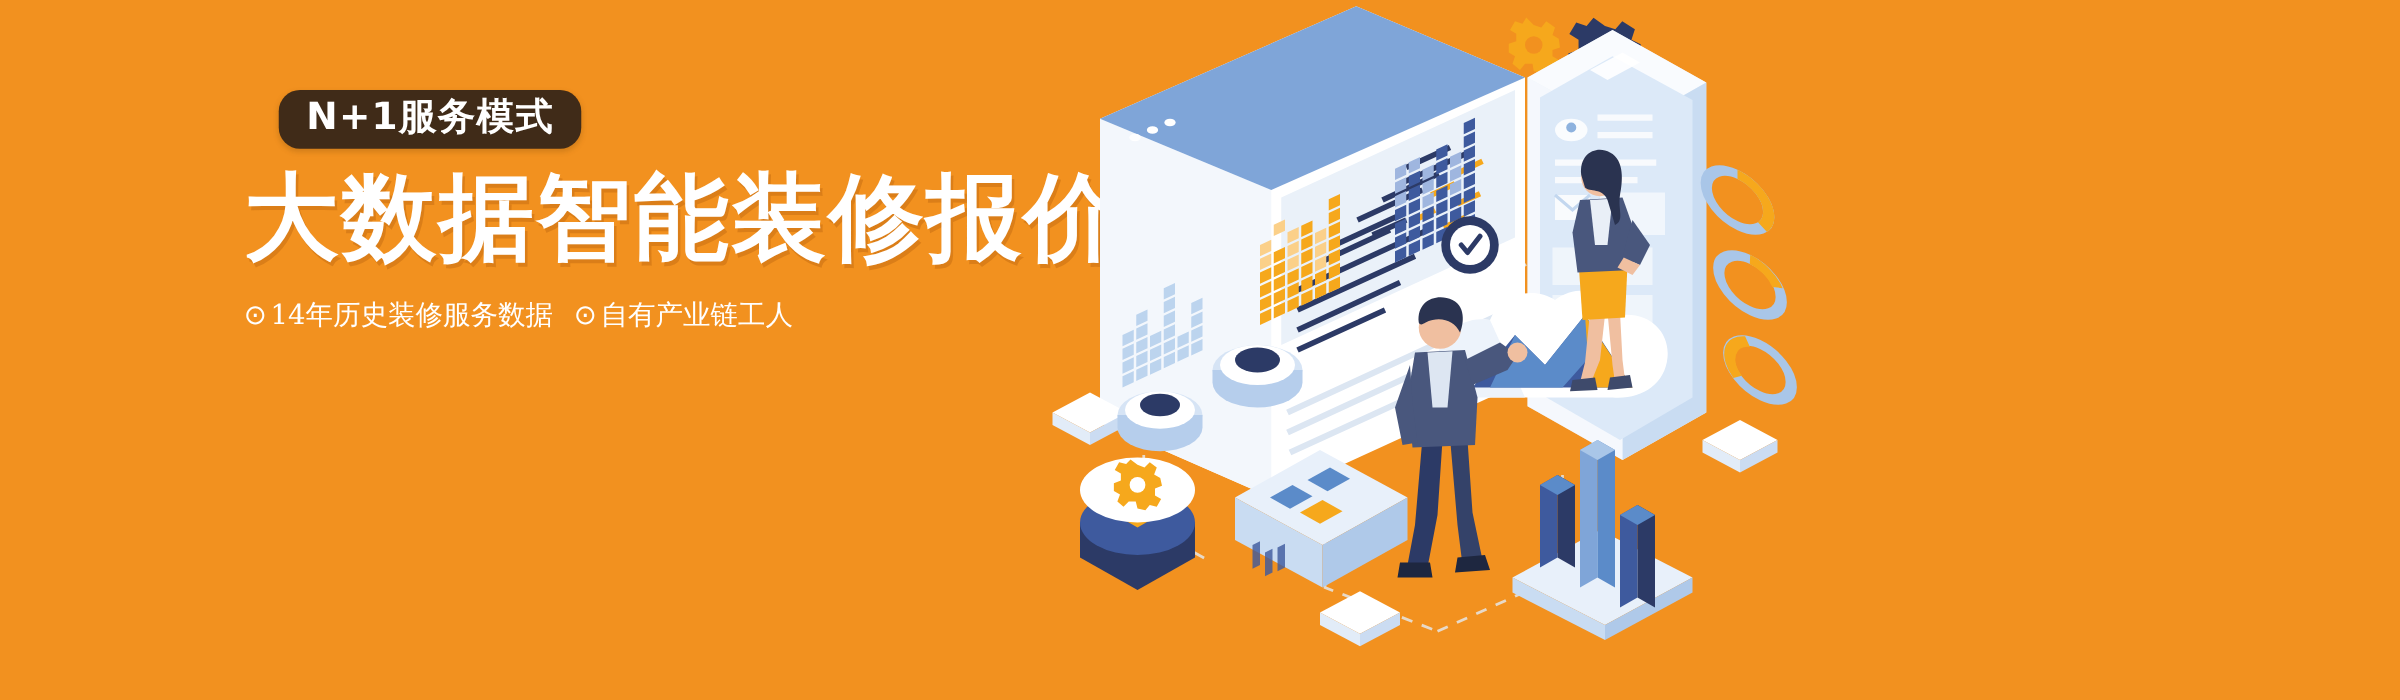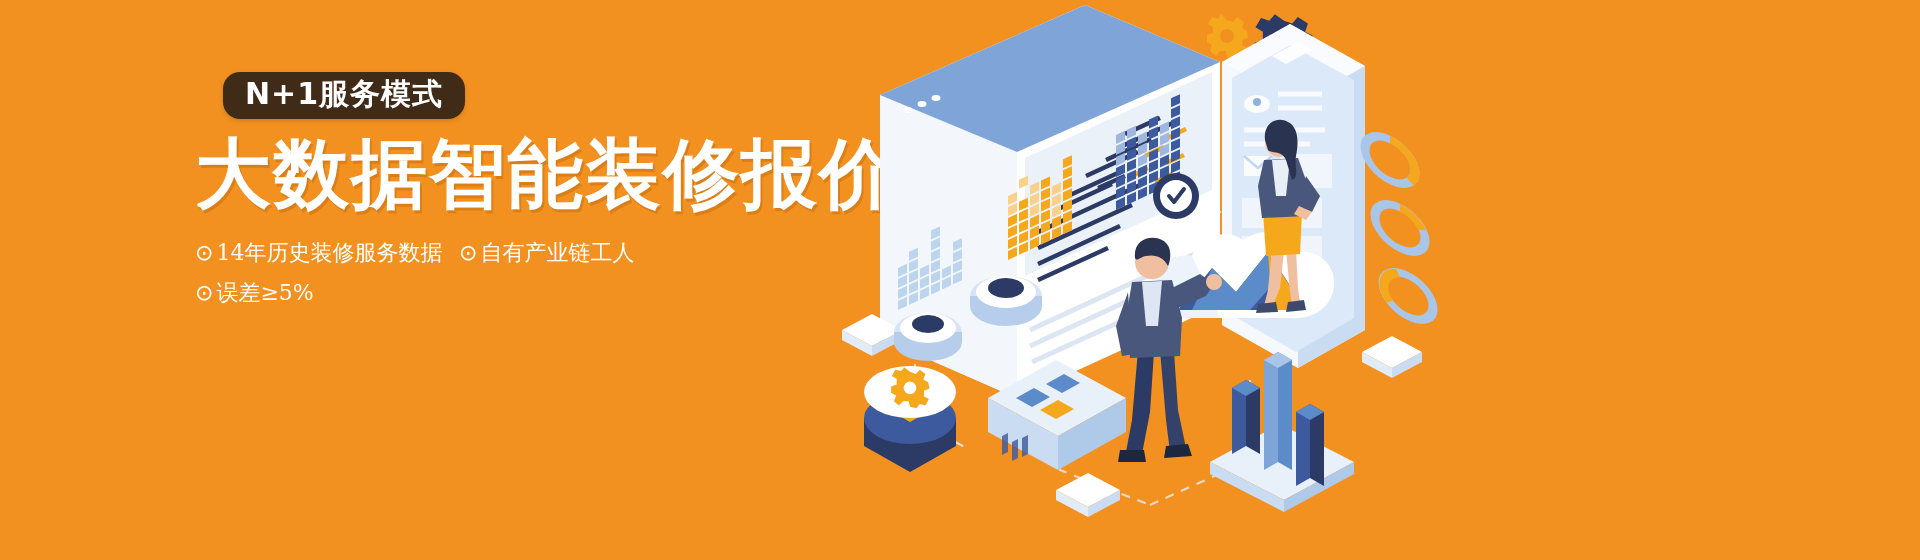--- a/index.html
+++ b/index.html
@@ -91,21 +91,20 @@
   <div class="text-block">
 
     <div class="badge">N+1服务模式</div>
 
     <div class="headline">大数据智能装修报价</div>
 
     <div class="bullets">
 
       <div class="bullet-col col-1">
         <div class="bullet"><span class="mk">⊙</span><span>14年历史装修服务数据</span></div>
-        <div class="bullet"><span class="mk">⊙</span><span>误差≥5%</span></div>
       </div>
 
       <div class="bullet-col col-2">
         <div class="bullet"><span class="mk">⊙</span><span>自有产业链工人</span></div>
       </div>
 
     </div>
   </div>
 
   <div class="illo">

